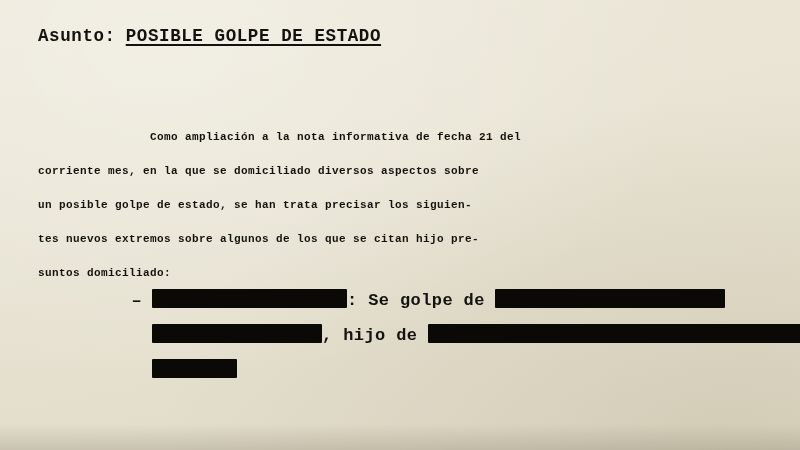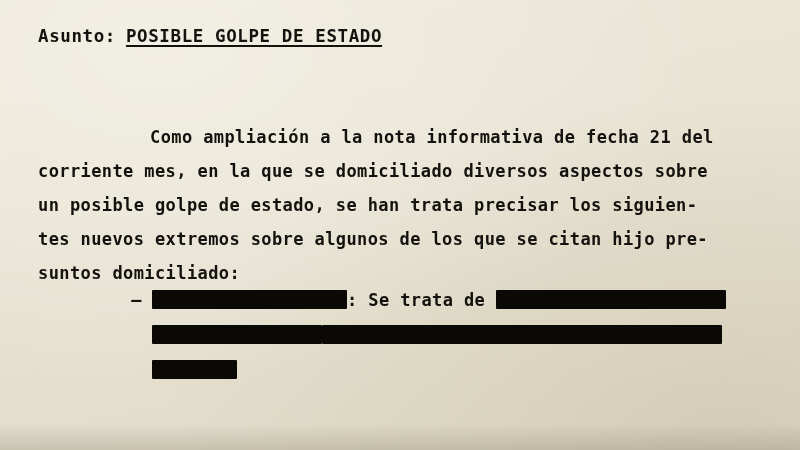--- a/index.html
+++ b/index.html
@@ -13,20 +13,21 @@
     background: #e8e3d3;
     font-family: "DejaVu Sans Mono", monospace;
   }
   #page {
     position: relative;
     width: 800px;
     height: 450px;
     background: linear-gradient(170deg, #ece7d8 0%, #e9e4d4 35%, #e4dfcd 70%, #e0dbc8 100%);
     box-sizing: border-box;
     overflow: hidden;
+    font-family: Liberation Mono, monospace;
   }
   
   #page:before {
     content: "";
     position: absolute;
     inset: 0;
     background:
       radial-gradient(ellipse at 20% 10%, rgba(255,255,255,0.35), rgba(255,255,255,0) 60%),
       radial-gradient(ellipse at 90% 95%, rgba(120,105,70,0.13), rgba(0,0,0,0) 55%);
     pointer-events: none;
@@ -68,21 +69,21 @@
     text-underline-offset: 3px;
     text-decoration-thickness: 1.5px;
     margin-left: 10px;
   }
 
   .para {
     position: absolute;
     left: 38px;
     top: 120px;
     width: 730px;
-    font-size: 17px;
+    font-size: 11px;
     line-height: 34px;
     letter-spacing: 0.4px;
     font-weight: 700;
   }
   .line {
     white-space: pre;
     position: relative;
     height: 34px;
   }
   .indent {
@@ -134,19 +135,19 @@
 
     <div class="para">
       <div class="line"><span class="indent"></span><span>Como ampliación a la nota informativa de fecha 21 del</span></div>
       <div class="line"><span>corriente mes, en la que se domiciliado diversos aspectos sobre</span></div>
       <div class="line"><span>un posible golpe de estado, se han trata precisar los siguien-</span></div>
       <div class="line"><span>tes nuevos extremos sobre algunos de los que se citan hijo pre-</span></div>
       <div class="line"><span>suntos domiciliado:</span></div>
     </div>
 
     <div class="list-section" id="entries">
-        <div class="lrow"><span class="dash">–</span><span class="redact" style="width: 195px;"></span><span>: Se trata de </span><span class="redact" style="width: 230px;"></span></div>
-        <div class="lrow"><span class="dash"></span><span class="redact" style="width: 170px;"></span><span class="redact" style="width: 400px;"></span></div>
+        <div class="lrow"><span class="dash">–</span><span class="redact" style="width: 195px;"></span><span>: Se golpe de </span><span class="redact" style="width: 230px;"></span></div>
+        <div class="lrow"><span class="dash"></span><span class="redact" style="width: 170px;"></span><span>, hijo de </span><span class="redact" style="width: 400px;"></span></div>
         <div class="lrow"><span class="dash"></span><span class="redact" style="width: 85px;"></span></div>
       </div>
 
   </div>
 </div>
 
 </body></html>

